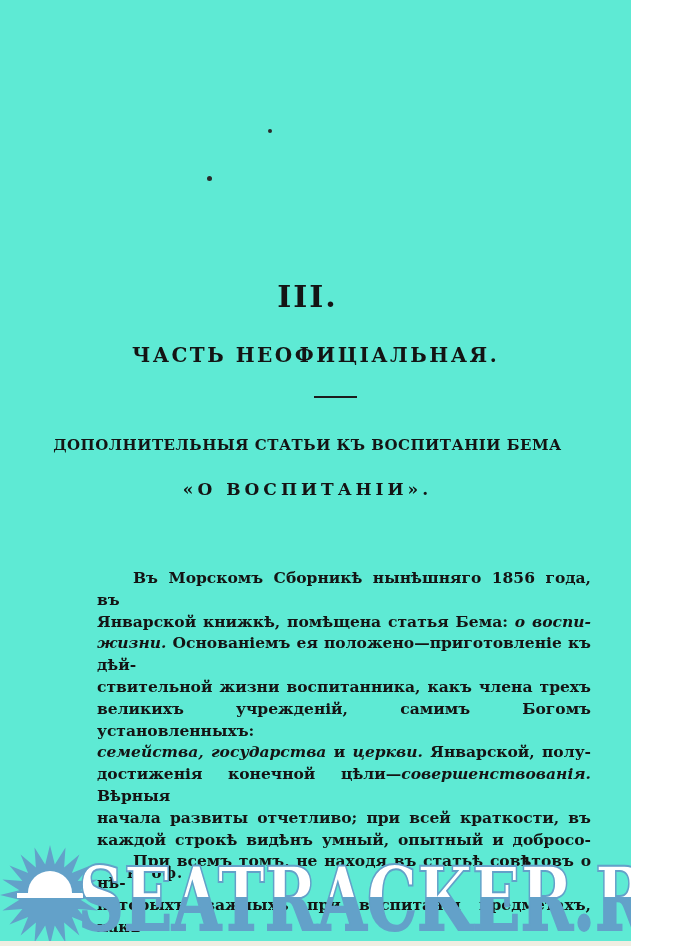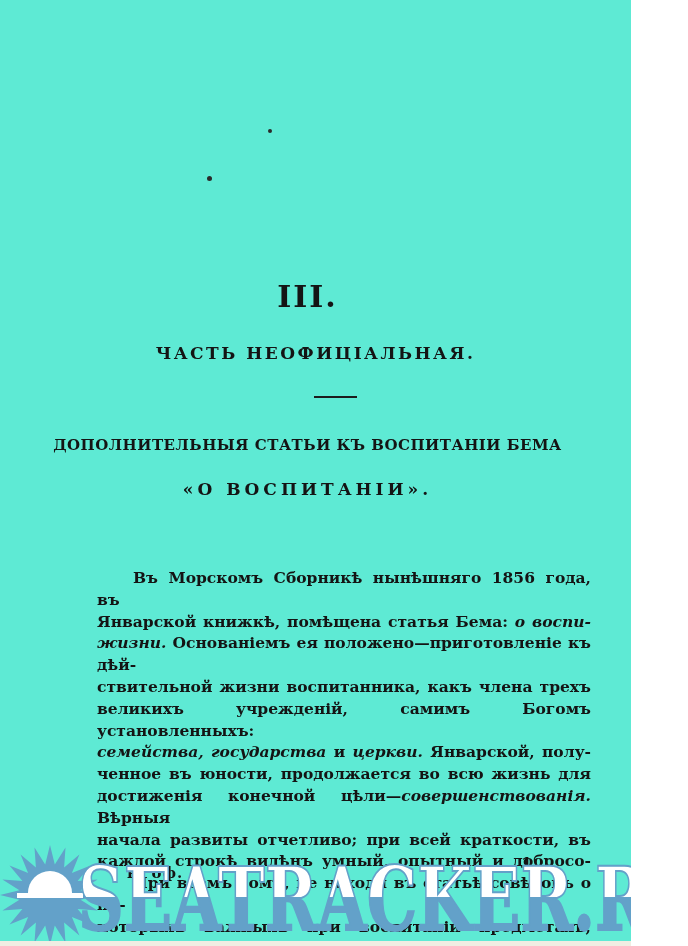--- a/index.html
+++ b/index.html
@@ -13,21 +13,21 @@
     color: #141414;
   }
   .centered {
     position: absolute;
     left: 0;
     right: 16px;
     text-align: center;
     white-space: nowrap;
   }
   .section-number { top: 279px; font-size: 30px; font-weight: bold; letter-spacing: 2px; }
-  .part-title    { top: 343px; font-size: 17px; font-weight: bold; letter-spacing: 2.5px; margin-left: 16px; }
+  .part-title    { top: 343px; font-size: 20px; font-weight: bold; letter-spacing: 2.5px; margin-left: 16px; }
   .rule {
     position: absolute; top: 396px; left: 314px;
     width: 43px; height: 2px; background: #1c1c1c;
   }
   .article-title { top: 436px; font-size: 15px; font-weight: bold; letter-spacing: 0.5px; }
   .subtitle      { top: 479px; font-size: 17px; font-weight: bold; letter-spacing: 4px; }
   .author        { top: 524px; font-size: 14px; font-weight: bold; font-variant: small-caps; letter-spacing: 1.5px; }
   .body-text {
     position: absolute;
     left: 97px; top: 567px; width: 494px;
@@ -78,21 +78,20 @@
   <div class="centered subtitle">«О ВОСПИТАНІИ».</div>
 
 
   <div class="body-text" id="body-text">
       <div class="line indent"><span>Въ Морскомъ Сборникѣ нынѣшняго 1856 года, въ</span></div>
       <div class="line"><span>Январской книжкѣ, помѣщена статья Бема: </span><em>о воспи-</em></div>
       <div class="line"><em>жизни.</em><span> Основаніемъ ея положено—приготовленіе къ дѣй-</span></div>
       <div class="line"><span>ствительной жизни воспитанника, какъ члена трехъ</span></div>
       <div class="line"><span>великихъ учрежденій, самимъ Богомъ установленныхъ:</span></div>
       <div class="line"><em>семейства, государства</em><span> и </span><em>церкви.</em><span> Январской, полу-</span></div>
-      <div class="line"><span>ченное въ юности, продолжается во всю жизнь для</span></div>
       <div class="line"><span>достиженія конечной цѣли—</span><em>совершенствованія.</em><span> Вѣрныя</span></div>
       <div class="line"><span>начала развиты отчетливо; при всей краткости, въ</span></div>
       <div class="line"><span>каждой строкѣ видѣнъ умный, опытный и добросо-</span></div>
       <div class="line indent"><span>При всемъ томъ, не находя въ статьѣ совѣтовъ о нѣ-</span></div>
       <div class="line"><span>которыхъ важныхъ при воспитаніи предметахъ, какъ-</span></div>
     </div>
 
   <div class="footer-sig">н. оф.</div>
 
   <div class="page-num">1</div>

